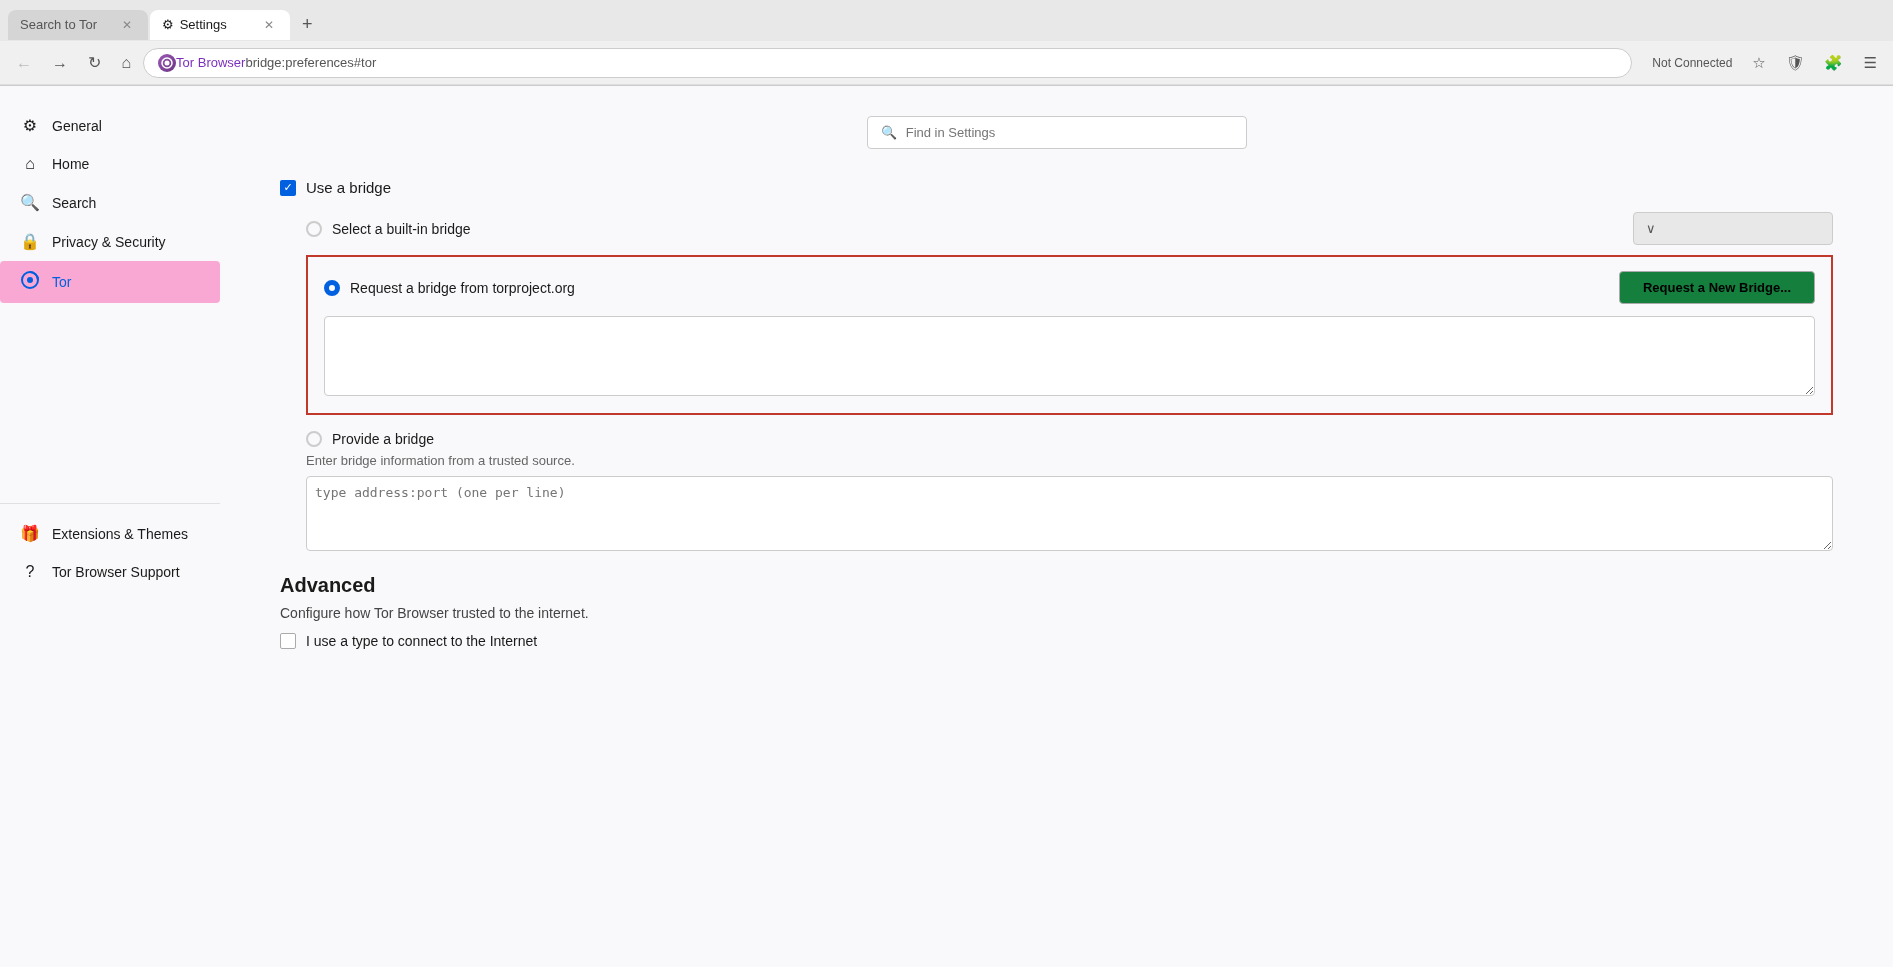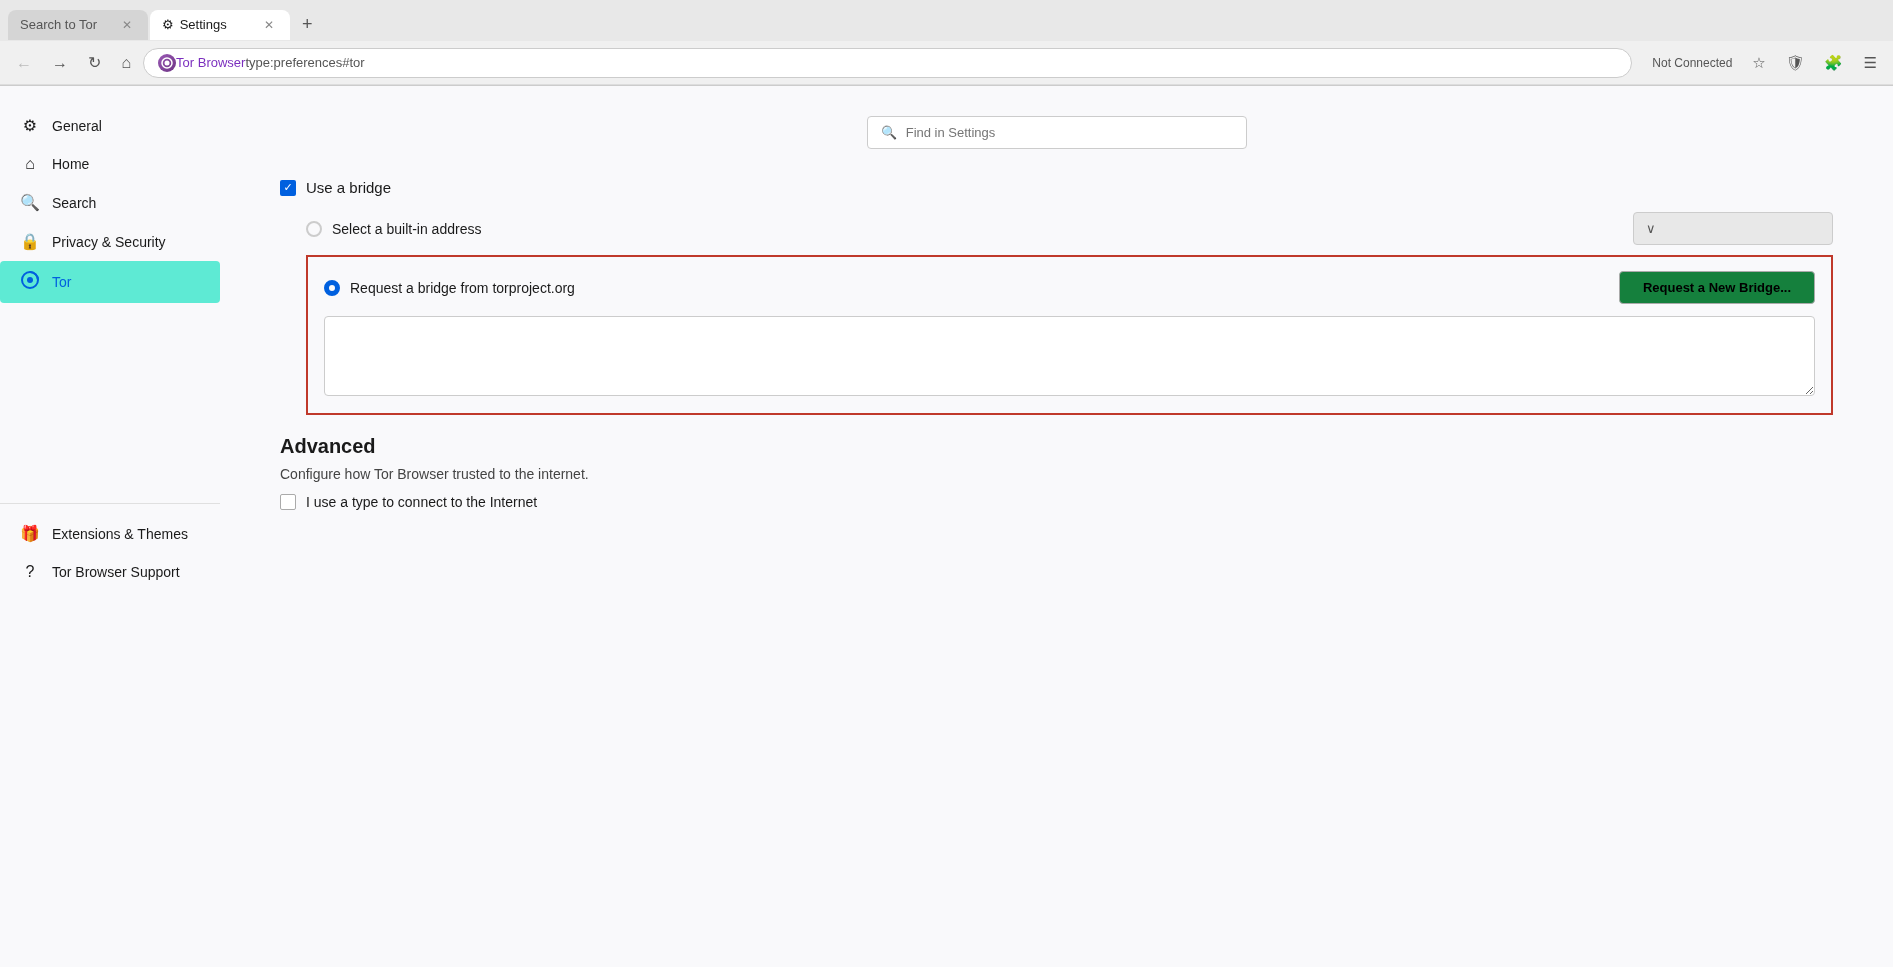--- a/index.html
+++ b/index.html
@@ -27,21 +27,21 @@
     .toolbar-right { display: flex; align-items: center; gap: 4px; margin-left: 8px; }
     .toolbar-btn { background: none; border: none; cursor: pointer; padding: 6px 8px; border-radius: 4px; color: #555; font-size: 15px; }
     .not-connected { font-size: 12px; color: #555; padding: 4px 8px; }
 
     
     .page { display: flex; height: calc(100vh - 75px); overflow: hidden; }
 
     
     .sidebar { width: 220px; background: #f9f9fb; padding: 20px 0; flex-shrink: 0; overflow-y: auto; }
     .sidebar-item { display: flex; align-items: center; gap: 12px; padding: 10px 20px; cursor: pointer; border-radius: 4px; font-size: 14px; color: #1a1a1a; }
-    .sidebar-item.active { color: #0060df; background: #5eead4; }
+    .sidebar-item.active { color: #0060df; background: #f9a8d4; }
     .sidebar-item .icon { font-size: 16px; width: 20px; text-align: center; }
 
     .sidebar-bottom { margin-top: auto; border-top: 1px solid #e0e0e0; padding-top: 10px; }
 
     
     .main { flex: 1; overflow-y: auto; padding: 30px 60px; }
 
     .search-bar-container { display: flex; justify-content: center; margin-bottom: 30px; }
     .search-bar { display: flex; align-items: center; background: #fff; border: 1px solid #ccc; border-radius: 4px; padding: 8px 14px; gap: 8px; width: 380px; font-size: 13px; color: #888; }
     .search-bar input { border: none; outline: none; font-size: 13px; color: #888; width: 100%; background: transparent; }
@@ -101,21 +101,21 @@
     <button class="nav-btn">⌂</button>
 
     <div class="address-bar">
       <div class="address-icon">
         <svg width="12" height="12" viewBox="0 0 12 12">
             <circle cx="6" cy="6" r="5" fill="none" stroke="white" stroke-width="1.5"></circle>
             <circle cx="6" cy="6" r="2.5" fill="white"></circle>
           </svg>
       </div>
       <span style="color:#7b2fbe;font-weight:500;">Tor Browser</span>
-      <span style="color:#555;">type:preferences#tor</span>
+      <span style="color:#555;">bridge:preferences#tor</span>
     </div>
 
     <div class="toolbar-right">
       <span class="not-connected">Not Connected</span>
       <button class="toolbar-btn">☆</button>
       <button class="toolbar-btn">🛡</button>
       <button class="toolbar-btn">🧩</button>
       <button class="toolbar-btn">☰</button>
     </div>
   </div>
@@ -175,36 +175,44 @@
     </div>
 
     <div class="setting-row">
       <div class="checkbox-custom">✓</div>
       <span class="setting-label">Use a bridge</span>
     </div>
 
     <div style="margin-left:26px; margin-bottom:10px;">
       <div class="radio-option">
         <div class="radio-circle"></div>
-        <span class="radio-label">Select a built-in address</span>
+        <span class="radio-label">Select a built-in bridge</span>
         <div class="builtin-dropdown" style="margin-left:auto;">
           <span>∨</span>
         </div>
       </div>
     </div>
 
     <div class="bridge-selected-box">
       <div class="bridge-selected-inner">
         <div class="radio-circle selected"></div>
         <span class="radio-label">Request a bridge from torproject.org</span>
         <button class="request-btn" style="margin-left:auto;">Request a New Bridge...</button>
       </div>
       <textarea class="bridge-textarea" style=""></textarea>
     </div>
 
+    <div class="provide-bridge-section">
+      <div class="radio-option" style="margin-bottom:6px;">
+        <div class="radio-circle"></div>
+        <span class="radio-label">Provide a bridge</span>
+      </div>
+      <p class="provide-bridge-desc">Enter bridge information from a trusted source.</p>
+      <textarea class="provide-textarea" placeholder="type address:port (one per line)" style=""></textarea>
+    </div>
 
     <div class="advanced-section">
       <h2 class="section-title">Advanced</h2>
       <p class="section-desc">Configure how Tor Browser trusted to the internet.</p>
       <div class="proxy-checkbox-row">
         <div class="checkbox-unchecked"></div>
         <span>I use a type to connect to the Internet</span>
       </div>
     </div>
   </div>

